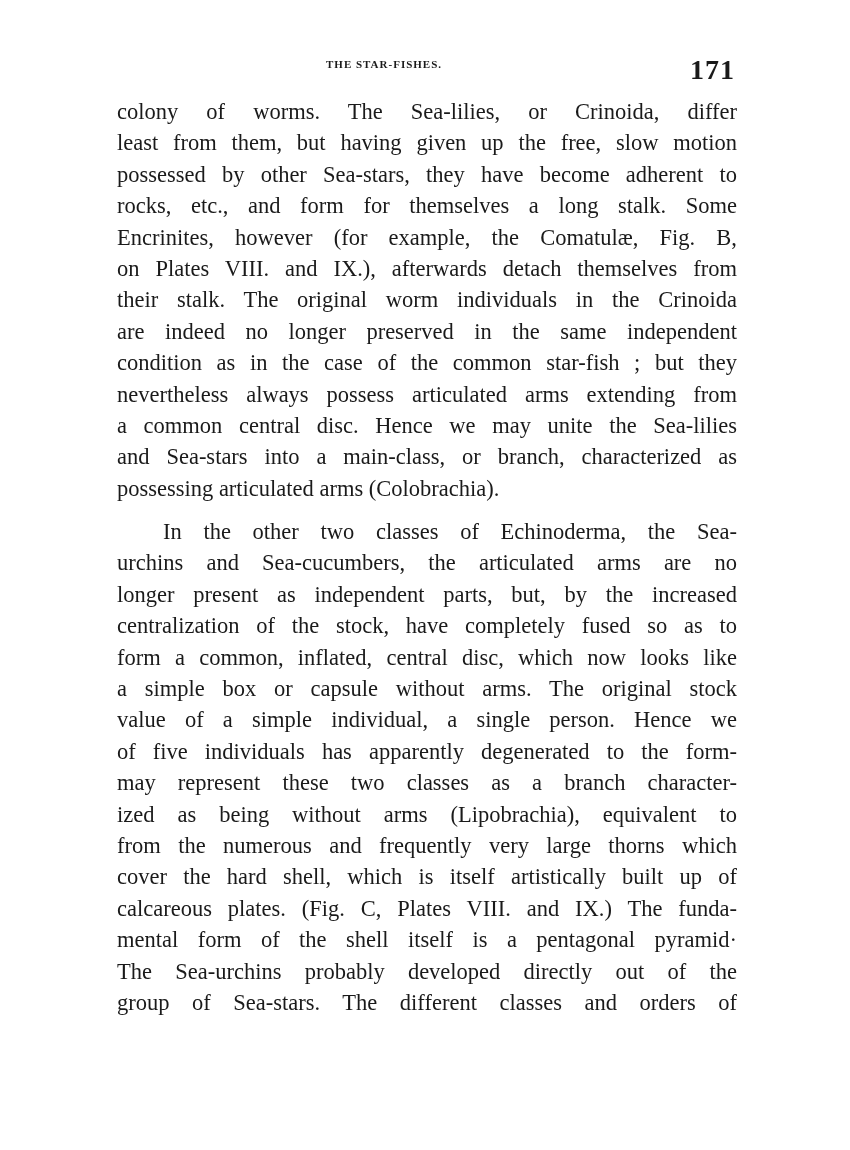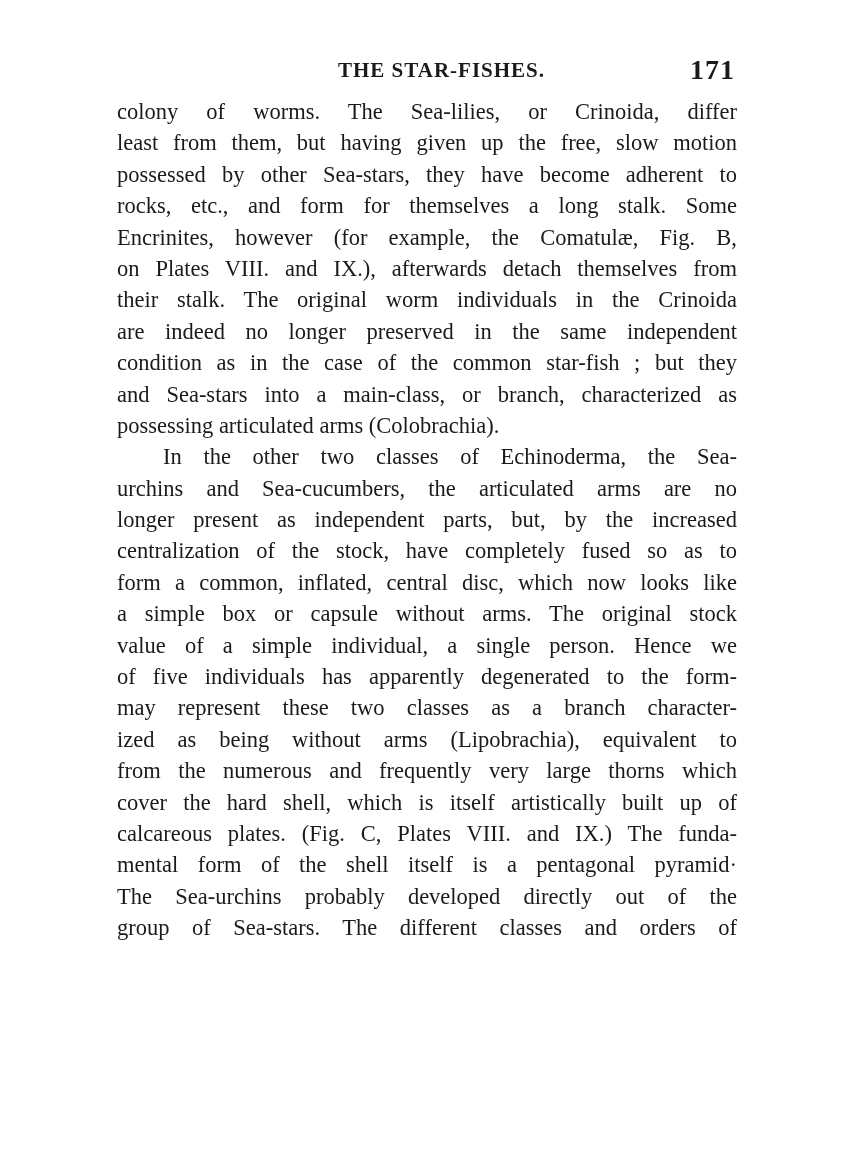--- a/index.html
+++ b/index.html
@@ -1,43 +1,45 @@
 <!DOCTYPE html>
 <html><head>
 <meta charset="utf-8">
 <style>
   html, body { margin: 0; padding: 0; background: #ffffff; }
   body { width: 850px; height: 1150px; position: relative; overflow: hidden; font-family: "DejaVu Serif", "Liberation Serif", serif; color: #1a1a1a; }
   .header { position: absolute; top: 58px; left: 0; width: 850px; height: 30px; }
-  .running-head { position: absolute; left: 338px; top: 0; font-size: 21px; letter-spacing: 1px; font-weight: bold; font-family: "Liberation Serif", serif; }
+  .running-head { position: absolute; left: 326px; top: 0; font-size: 11px; letter-spacing: 1px; font-weight: bold; font-family: "Liberation Serif", serif; }
   .page-number { position: absolute; left: 690px; top: -4px; font-size: 28px; font-weight: bold; font-family: "Liberation Serif", serif; letter-spacing: 1px; }
   .body-text { position: absolute; left: 117px; top: 96px; width: 620px; }
   .line { display: block; height: 31.4px; line-height: 31.4px; font-size: 22.5px; font-family: "Liberation Serif", serif; white-space: nowrap; text-align: justify; text-align-last: justify; }
   .line.last { text-align-last: left; }
-  .line.indent { padding-left: 46px; }
+  .line.indent { padding-left: 46px; margin-top: 12px; }
 </style>
 </head>
 <body>
 
 <div class="header">
   <span class="running-head">THE STAR-FISHES.</span>
   <span class="page-number">171</span>
 </div>
 
 <div class="body-text">
   <div>
     <span class="line">colony of worms. The Sea-lilies, or Crinoida, differ</span>
     <span class="line">least from them, but having given up the free, slow motion</span>
     <span class="line">possessed by other Sea-stars, they have become adherent to</span>
     <span class="line">rocks, etc., and form for themselves a long stalk. Some</span>
     <span class="line">Encrinites, however (for example, the Comatulæ, Fig. B,</span>
     <span class="line">on Plates VIII. and IX.), afterwards detach themselves from</span>
     <span class="line">their stalk. The original worm individuals in the Crinoida</span>
     <span class="line">are indeed no longer preserved in the same independent</span>
     <span class="line">condition as in the case of the common star-fish ; but they</span>
+    <span class="line">nevertheless always possess articulated arms extending from</span>
+    <span class="line">a common central disc. Hence we may unite the Sea-lilies</span>
     <span class="line">and Sea-stars into a main-class, or branch, characterized as</span>
     <span class="line last">possessing articulated arms (Colobrachia).</span>
   </div>
   <div>
     <span class="line indent">In the other two classes of Echinoderma, the Sea-</span>
     <span class="line">urchins and Sea-cucumbers, the articulated arms are no</span>
     <span class="line">longer present as independent parts, but, by the increased</span>
     <span class="line">centralization of the stock, have completely fused so as to</span>
     <span class="line">form a common, inflated, central disc, which now looks like</span>
     <span class="line">a simple box or capsule without arms. The original stock</span>

